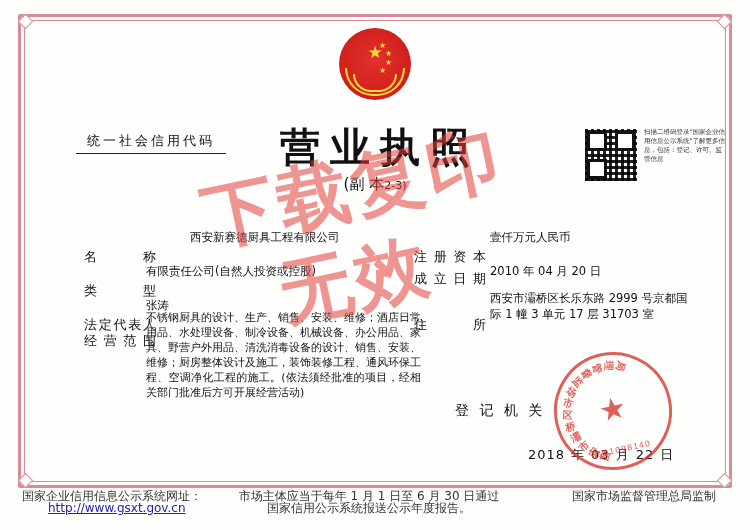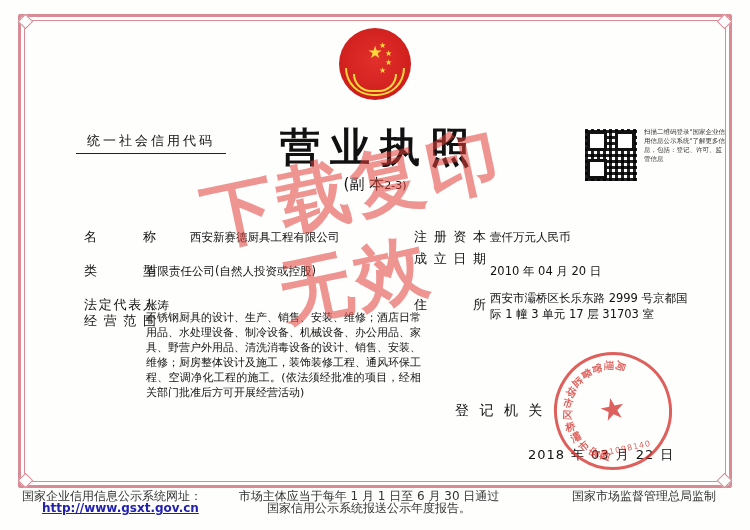--- a/index.html
+++ b/index.html
@@ -195,20 +195,21 @@
     color: #333;
   }
 
   
   .field-label {
     position: absolute;
     font-size: 13px;
     color: #111;
     letter-spacing: 0;
     white-space: nowrap;
+    margin-top: 20px;
   }
   .field-value {
     position: absolute;
     font-size: 11.5px;
     color: #111;
     line-height: 16px;
   }
   .lbl-spread {
     display: inline-block;
     width: 72px;
@@ -442,21 +443,21 @@
   </div>
 
   <div class="watermark">
     <span>下载复印</span>
     <span class="wm2">无效</span>
   </div>
 
   <div class="footer">
     <div class="footer-left">
       <div>国家企业信用信息公示系统网址：</div>
-      <div style="margin-left:20px;font-weight:bold;"><a href="#">http://www.gsxt.gov.cn</a></div>
+      <div style="margin-left:26px;"><a href="#">http://www.gsxt.gov.cn</a></div>
     </div>
     <div class="footer-center">
       <div>市场主体应当于每年 1 月 1 日至 6 月 30 日通过</div>
       <div>国家信用公示系统报送公示年度报告。</div>
     </div>
     <div class="footer-right">国家市场监督管理总局监制</div>
   </div>
 
 </div>
 

